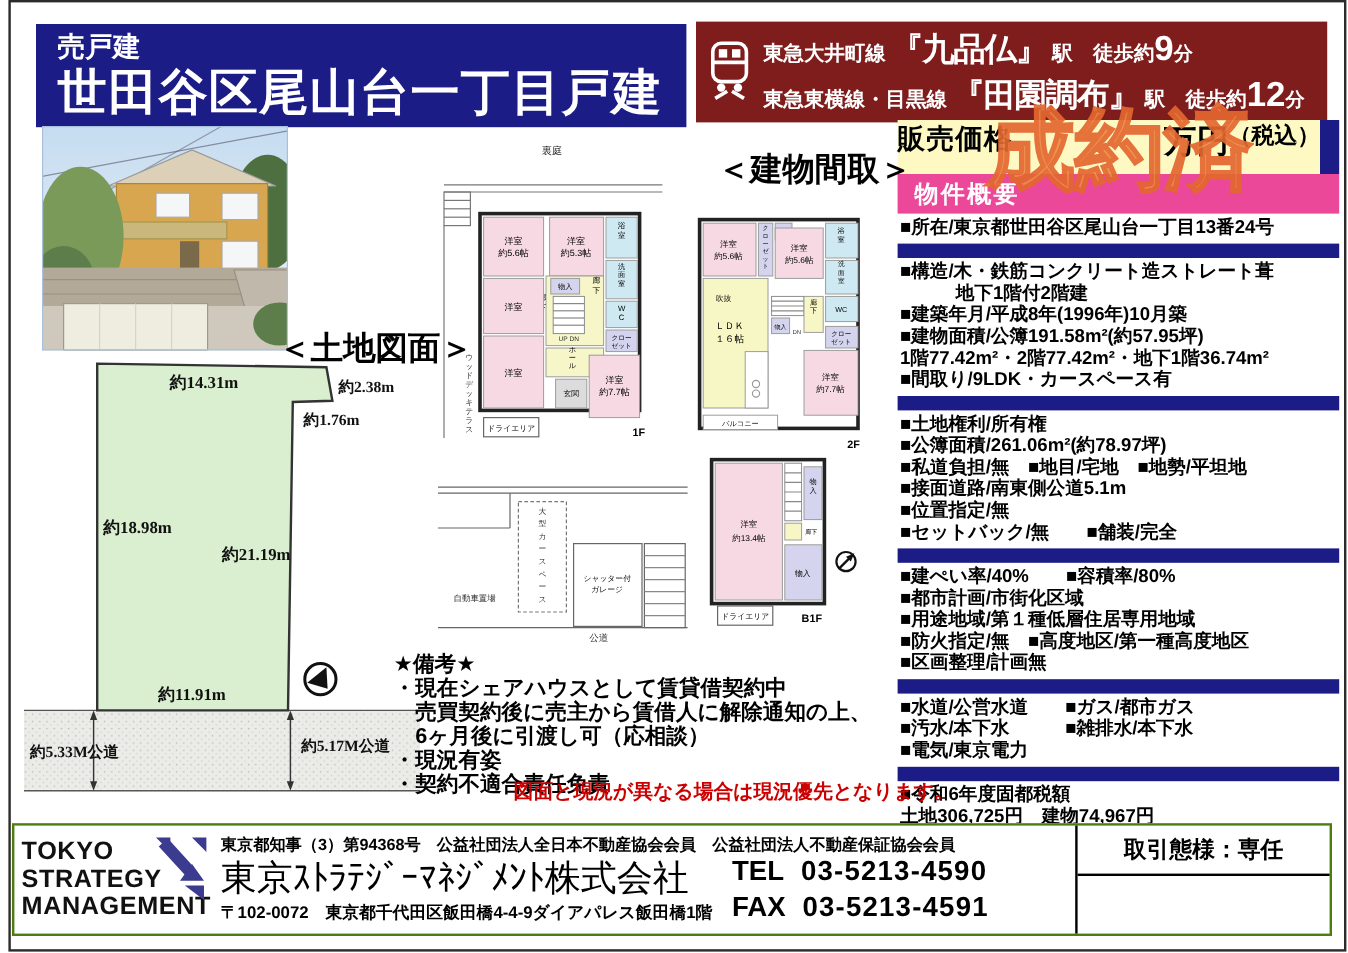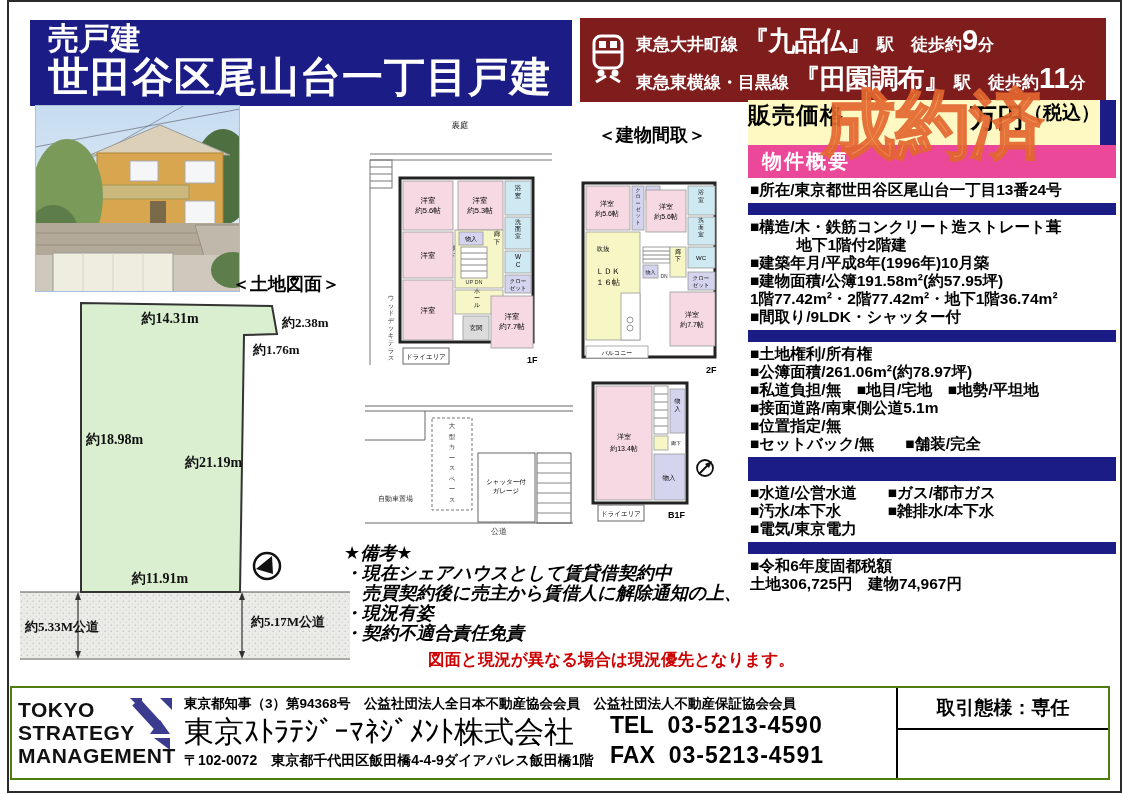--- a/index.html
+++ b/index.html
@@ -3,21 +3,21 @@
 <meta charset="utf-8">
 <style>
   html,body{margin:0;padding:0;width:1123px;height:794px;background:#fff;
     font-family:"Liberation Sans","DejaVu Sans",sans-serif;position:relative;overflow:hidden;}
   .abs{position:absolute;}
   .page-border{position:absolute;left:7px;top:0;right:1px;bottom:1px;border:2px solid #2b2b2b;pointer-events:none;}
 
   
   .title-box{left:30px;top:20px;width:542px;height:86px;background:#1c1c86;color:#fff;
     padding:6px 0 0 18px;box-sizing:border-box;}
-  .sale-type{font-size:31px;font-weight:bold;line-height:26px;}
+  .sale-type{font-size:23px;font-weight:bold;line-height:26px;}
   .main-title{font-size:41px;font-weight:bold;line-height:50px;letter-spacing:1px;white-space:nowrap;}
 
   .station-box{left:580px;top:18px;width:526px;height:84px;background:#7f1d1d;color:#fff;
     display:flex;align-items:center;padding:4px 6px 4px 10px;box-sizing:border-box;}
   .station-lines{flex:1;margin-left:10px;}
   .station-line{white-space:nowrap;font-weight:bold;}
   .station-line .s-line{font-size:17px;}
   .station-line .s-station{font-size:27px;letter-spacing:-1px;}
   .station-line .s-mid{font-size:17px;}
   .station-line .s-min{font-size:29px;}
@@ -35,26 +35,26 @@
     -webkit-text-stroke:2px #e2672f;opacity:.92;white-space:nowrap;}
 
   
   .overview{left:748px;top:145px;width:368px;}
   .ov-header{background:#ec4899;color:#fff;font-size:20px;font-weight:bold;padding:3px 0 3px 14px;letter-spacing:2px;}
   .ov-section{padding:3px 0 4px 2px;}
   .ov-line{font-size:15.5px;font-weight:bold;line-height:18px;white-space:nowrap;color:#000;}
   .ov-divider{height:12px;background:#1c1c86;}
 
   
-  .drawing-title{font-size:18px;font-weight:bold;color:#000;white-space:nowrap;}
+  .drawing-title{font-size:27px;font-weight:bold;color:#000;white-space:nowrap;}
   svg text{font-family:"Liberation Sans","DejaVu Sans",sans-serif;}
   .land-label{font-family:"Liberation Serif","DejaVu Serif",serif;font-weight:bold;fill:#111;}
 
   
-  .remarks{left:344px;top:543px;width:412px;font-style:italic;}
+  .remarks{left:328px;top:543px;width:412px;}
   .remark-line{font-size:18px;font-weight:bold;line-height:20px;color:#000;white-space:nowrap;}
   .caption-red{left:428px;top:649px;font-size:16.5px;font-weight:bold;color:#c00;white-space:nowrap;}
   .tiny-road{left:491px;top:526px;font-size:8px;color:#333;white-space:nowrap;}
 
   
   .footer-box{left:10px;top:686px;width:1100px;height:94px;border:2px solid #4d7c0f;background:#fff;box-sizing:border-box;}
   .logo-text{left:6px;top:10px;font-size:21px;font-weight:800;line-height:23px;color:#111;letter-spacing:.5px;}
   .license{left:172px;top:7px;font-size:13.5px;font-weight:bold;white-space:nowrap;}
   .company{left:172px;top:24px;font-size:30px;font-weight:normal;white-space:nowrap;}
   .address{left:172px;top:64px;font-size:14px;font-weight:bold;white-space:nowrap;}
@@ -90,21 +90,21 @@
   </span>
   <div class="station-lines">
     <div class="station-line">
       <span class="s-line">東急大井町線</span>
       <span class="s-station">『九品仏』</span>
       <span class="s-mid">駅　徒歩約</span><span class="s-min">9</span><span class="s-unit">分</span>
     </div>
     <div class="station-line second">
       <span class="s-line">東急東横線・目黒線</span>
       <span class="s-station">『田園調布』</span>
-      <span class="s-mid">駅　徒歩約</span><span class="s-min">11</span><span class="s-unit">分</span>
+      <span class="s-mid">駅　徒歩約</span><span class="s-min">12</span><span class="s-unit">分</span>
     </div>
   </div>
 </div>
 
 <div class="abs price-row">
   <span class="price-label">販売価格</span>
   <span class="price-unit">万円</span>
   <span class="price-tax">（税込）</span>
 </div>
 <div class="abs price-right-bar"></div>
@@ -116,32 +116,39 @@
       <div class="ov-section">
         <div class="ov-line">■所在/東京都世田谷区尾山台一丁目13番24号</div>
       </div>
       <div class="ov-divider"></div>
       <div class="ov-section">
         <div class="ov-line">■構造/木・鉄筋コンクリート造ストレート葺</div>
         <div class="ov-line">　　　地下1階付2階建</div>
         <div class="ov-line">■建築年月/平成8年(1996年)10月築</div>
         <div class="ov-line">■建物面積/公簿191.58m²(約57.95坪)</div>
         <div class="ov-line"> 1階77.42m²・2階77.42m²・地下1階36.74m²</div>
-        <div class="ov-line">■間取り/9LDK・シャッター付</div>
+        <div class="ov-line">■間取り/9LDK・カースペース有</div>
       </div>
       <div class="ov-divider"></div>
       <div class="ov-section">
         <div class="ov-line">■土地権利/所有権</div>
         <div class="ov-line">■公簿面積/261.06m²(約78.97坪)</div>
         <div class="ov-line">■私道負担/無　■地目/宅地　■地勢/平坦地</div>
         <div class="ov-line">■接面道路/南東側公道5.1m</div>
         <div class="ov-line">■位置指定/無</div>
         <div class="ov-line">■セットバック/無　　■舗装/完全</div>
       </div>
       <div class="ov-divider"></div>
+      <div class="ov-section">
+        <div class="ov-line">■建ぺい率/40%　　■容積率/80%</div>
+        <div class="ov-line">■都市計画/市街化区域</div>
+        <div class="ov-line">■用途地域/第１種低層住居専用地域</div>
+        <div class="ov-line">■防火指定/無　■高度地区/第一種高度地区</div>
+        <div class="ov-line">■区画整理/計画無</div>
+      </div>
       <div class="ov-divider"></div>
       <div class="ov-section">
         <div class="ov-line">■水道/公営水道　　■ガス/都市ガス</div>
         <div class="ov-line">■汚水/本下水　　　■雑排水/本下水</div>
         <div class="ov-line">■電気/東京電力</div>
       </div>
       <div class="ov-divider"></div>
       <div class="ov-section">
         <div class="ov-line">■令和6年度固都税額</div>
         <div class="ov-line">土地306,725円　建物74,967円</div>
@@ -365,20 +372,21 @@
     <polygon points="124,80 117,83 121,87" fill="#111"></polygon>
   </svg>
 </div>
 
 <div class="abs tiny-road">公道</div>
 <div class="abs remarks">
   <div>
       <div class="remark-line">★備考★</div>
       <div class="remark-line">・現在シェアハウスとして賃貸借契約中</div>
       <div class="remark-line">　売買契約後に売主から賃借人に解除通知の上、</div>
+      <div class="remark-line">　6ヶ月後に引渡し可（応相談）</div>
       <div class="remark-line">・現況有姿</div>
       <div class="remark-line">・契約不適合責任免責</div>
     </div>
 </div>
 <div class="abs caption-red">図面と現況が異なる場合は現況優先となります。</div>
 
 <div class="abs footer-box">
   <div class="abs logo-text">
     <div>TOKYO</div>
     <div>STRATEGY</div>

